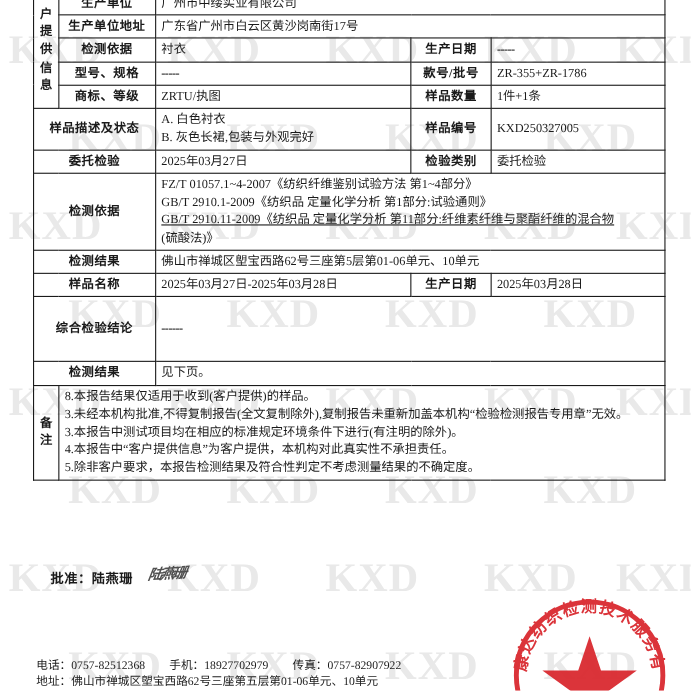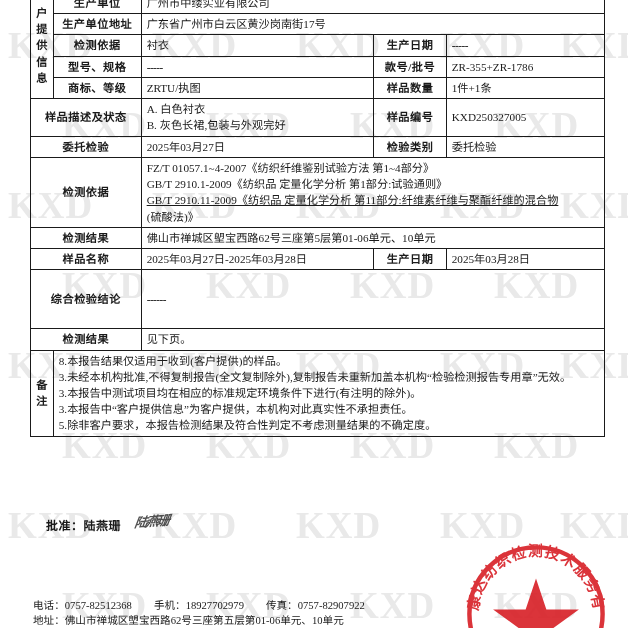--- a/index.html
+++ b/index.html
@@ -282,21 +282,21 @@
 
       <tr>
         <td class="sidecol">
           <span class="vchar">备</span>
           <span class="vchar">注</span>
         </td>
         <td class="remark-body" colspan="4">
           <p>8.本报告结果仅适用于收到(客户提供)的样品。</p>
           <p>3.未经本机构批准,不得复制报告(全文复制除外),复制报告未重新加盖本机构“检验检测报告专用章”无效。</p>
           <p>3.本报告中测试项目均在相应的标准规定环境条件下进行(有注明的除外)。</p>
-          <p>3.本报告中“客户提供信息”为客户提供，本机构对此真实性不承担责任。</p>
+          <p>4.本报告中“客户提供信息”为客户提供，本机构对此真实性不承担责任。</p>
           <p>5.除非客户要求，本报告检测结果及符合性判定不考虑测量结果的不确定度。</p>
         </td>
       </tr>
 
     </tbody>
   </table>
 
   <div id="approval">
     <span>批准：陆燕珊</span>
     <span id="signature">陆燕珊</span>

